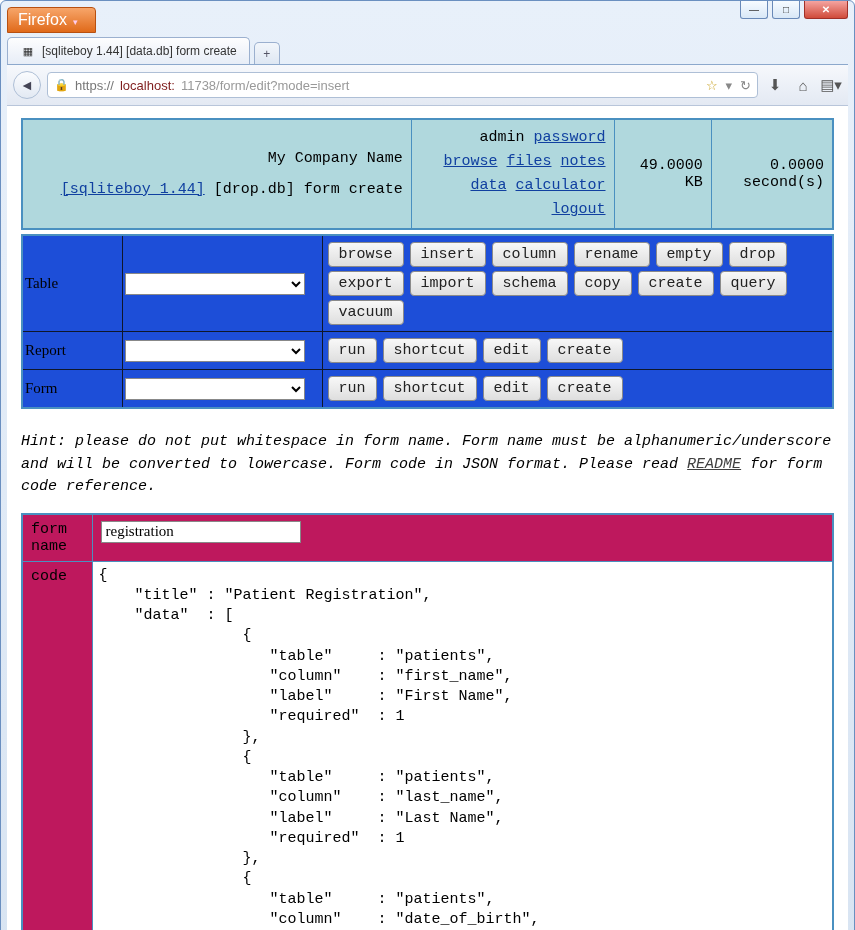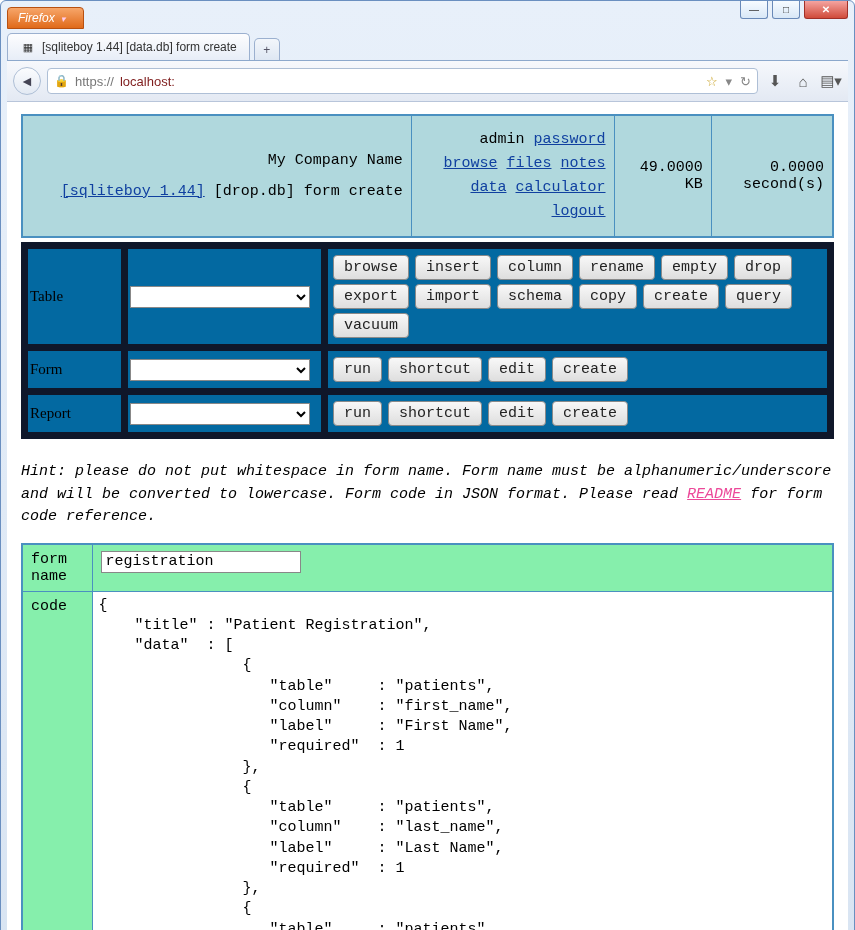--- a/index.html
+++ b/index.html
@@ -30,25 +30,24 @@
     border-top: none;
     border-radius: 0 0 3px 3px;
     background: linear-gradient(to bottom,#f7fbff,#d8e7f7);
     display:flex;align-items:center;justify-content:center;
     font-size:10px;color:#333;
   }
   .wb.close { width:44px; background:linear-gradient(to bottom,#f5a4a0,#d04b3a); color:#fff; font-weight:bold; border-color:#a03028; }
   .ff-btn {
     display:inline-block;
     background: linear-gradient(to bottom,#f7a66a,#e06a1a);
-    color:#fff; font-size:12px; padding:3px 18px 3px 10px;
+    color:#fff; font-size:16px; padding:3px 18px 3px 10px;
     border-radius:4px 4px 0 0;
     border:1px solid #b85010;
     position:relative;
-    font-style:italic;
   }
   .ff-btn:after { content:"▾"; font-size:9px; margin-left:6px; color:#fce; }
   .tabbar {
     margin-top:4px;
     display:flex;
     align-items:flex-end;
     gap:4px;
     border-bottom:1px solid #8ca8cc;
   }
   .tab {
@@ -86,44 +85,44 @@
     background:#fff;
     height:26px;display:flex;align-items:center;gap:6px;
     padding:0 6px;color:#777;font-size:13px;
   }
   .urlbar .lock { color:#666;font-size:12px; }
   .url-strong { color:#7f1d1d; }
   .ticon { width:22px;height:22px;display:flex;align-items:center;justify-content:center;color:#555;font-size:15px; }
   .page-body { background:#fff; padding:12px 14px 18px 14px; font-family:"Courier New",monospace; font-size:15px; color:#000; }
   
   table.top { width:100%; border-collapse:collapse; border:2px solid #4a90c0; }
-  table.top td { border:1px solid #4a90c0; padding:12px 8px; background:#b0d8dd; vertical-align:middle; }
+  table.top td { border:1px solid #4a90c0; padding:6px 8px; background:#b0d8dd; vertical-align:middle; }
   .company { font-weight:normal; }
   a.brand { color:#1040a0; text-decoration:underline;margin-top:42px; }
   .links { text-align:right; line-height:1.6; }
   .links a { color:#1040a0; text-decoration:underline; }
   .kb { text-align:right; }
   
   table.tool { width:100%; border-collapse:collapse; border:2px solid #4a90c0; margin-top:4px; }
-  table.tool td { border:7px solid #0f172a; padding:4px 2px; background:#0369a1; }
+  table.tool td { border:1px solid #0f172a; padding:4px 2px; background:#1d4ed8; }
   .lbl { width:100px;font-family:Liberation Serif, serif; }
   .sel { width:200px; }
   select.combo { width:180px; height:22px; background:#fff; border:1px solid #888; font-family:inherit; font-size:14px; }
   .btns button {
     font-family:"Courier New",monospace; font-size:15px;
     padding:3px 10px; margin:2px 3px;
     background:linear-gradient(to bottom,#f8f8f8,#dedede);
     border:1px solid #8a8a8a; border-radius:4px; color:#222;
   }
   .hint { font-style:italic; margin:22px 0 14px 0; line-height:1.5; font-size:15px; }
-  .hint a { color:#ec4899; text-decoration:underline; }
+  .hint a { color:#404040; text-decoration:underline; }
   table.form { width:100%; border-collapse:collapse; border:2px solid #4a90c0; }
-  table.form td { border:1px solid #4a90c0; padding:6px 8px; background:#86efac; vertical-align:top; }
+  table.form td { border:1px solid #4a90c0; padding:6px 8px; background:#be185d; vertical-align:top; }
   .cell-code { background:#fff !important; padding:0 !important; position:relative; }
-  input.tin { width:200px; height:22px; font-family:Liberation Mono, monospace; font-size:15px; border:1px solid #888; padding:1px 4px; background:#fff; }
+  input.tin { width:200px; height:22px; font-family:Liberation Serif, serif; font-size:15px; border:1px solid #888; padding:1px 4px; background:#fff; }
   .code-wrap { position:relative; height:370px; }
   textarea.codearea {
     width:100%; height:100%; border:none; resize:none;
     font-family:"Courier New",monospace; font-size:15px; line-height:1.35;
     padding:4px 6px; outline:none; background:#fff; color:#000;
     overflow-y:scroll; white-space:pre;
   }
   .save-row td { padding:6px; }
   .star { color:#c8a020; }
   .url-tail { color:#999; flex:1; }
@@ -147,20 +146,21 @@
     </div>
     <div class="newtab">+</div>
   </div>
 
   <div class="navbar">
     <div class="back-btn">◄</div>
     <div class="urlbar">
       <span class="lock">🔒</span>
       <span>https://</span>
         <span class="url-strong">localhost:</span>
+        <span class="url-tail">11738/form/edit?mode=insert</span>
       <span class="right">
         <span class="star">☆</span>
         <span>▾</span>
         <span>↻</span>
       </span>
     </div>
     <div class="ticon">⬇</div>
     <div class="ticon">⌂</div>
     <div class="ticon">▤▾</div>
   </div>
@@ -201,28 +201,28 @@
       </table>
 
     <table class="tool">
       <tbody>
           <tr>
         <td class="lbl">Table</td>
         <td class="sel"><select class="combo"></select></td>
         <td class="btns" id="table-btns"><button>browse</button><button>insert</button><button>column</button><button>rename</button><button>empty</button><button>drop</button><button>export</button><button>import</button><button>schema</button><button>copy</button><button>create</button><button>query</button><button>vacuum</button></td>
       </tr>
       <tr>
+        <td class="lbl">Report</td>
+        <td class="sel"><select class="combo"></select></td>
+        <td class="btns" id="report-btns"><button>run</button><button>shortcut</button><button>edit</button><button>create</button></td>
+      </tr>
+      <tr>
         <td class="lbl">Form</td>
         <td class="sel"><select class="combo"></select></td>
         <td class="btns" id="form-btns"><button>run</button><button>shortcut</button><button>edit</button><button>create</button></td>
-      </tr>
-      <tr>
-        <td class="lbl">Report</td>
-        <td class="sel"><select class="combo"></select></td>
-        <td class="btns" id="report-btns"><button>run</button><button>shortcut</button><button>edit</button><button>create</button></td>
       </tr>
     </tbody>
       </table>
 
     <div class="hint">
       <span>Hint: please do not put whitespace in form name. Form name must be alphanumeric/underscore and will be converted to lowercase. Form code in JSON format. Please read </span><a href="#">README</a><span> for form code reference.</span>
     </div>
 
     <table class="form">
       <tbody>

